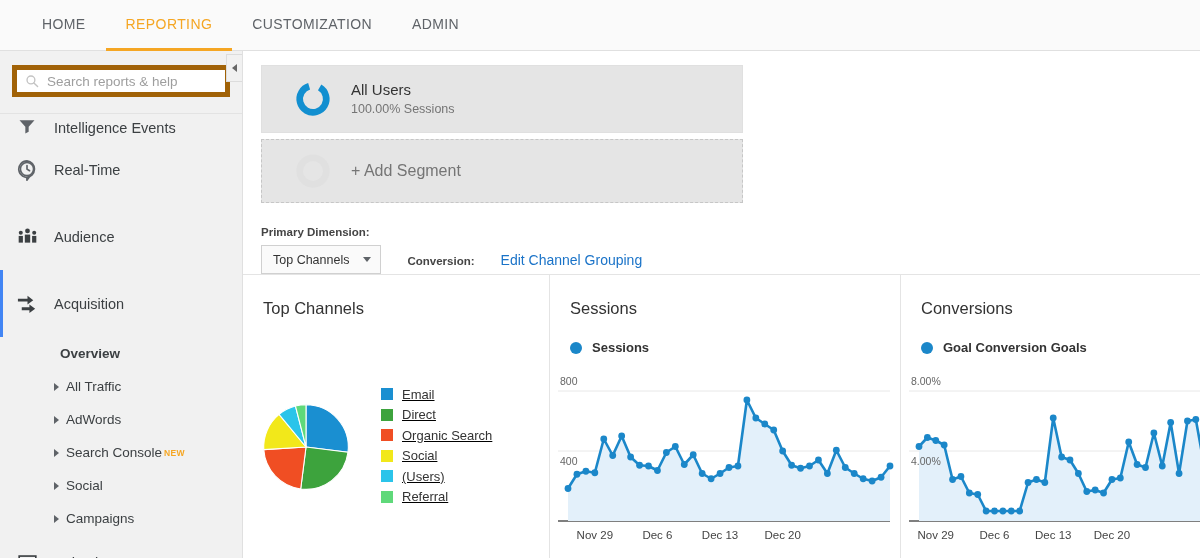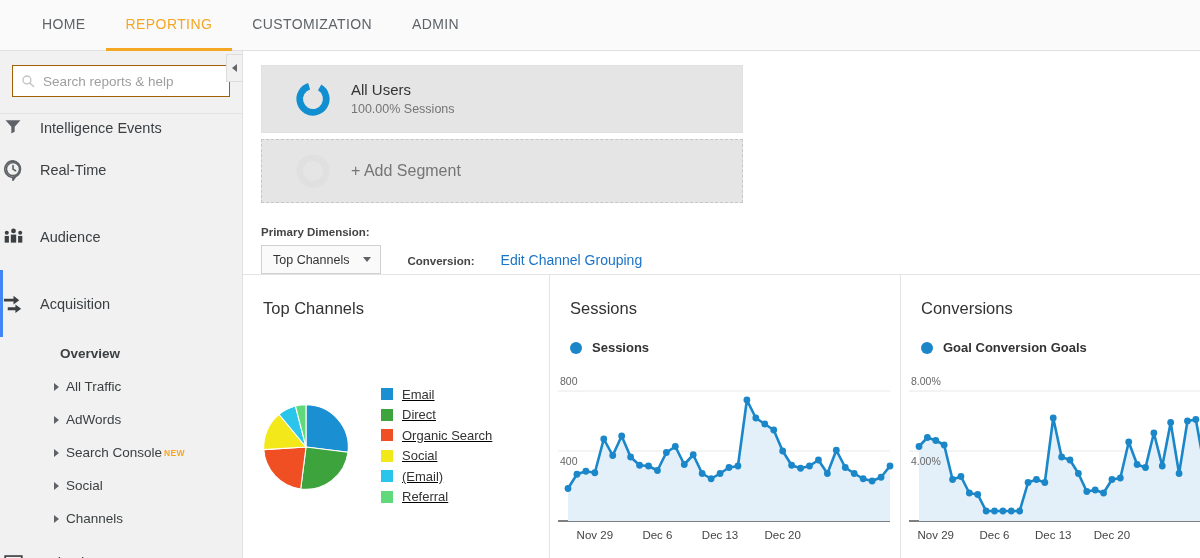--- a/index.html
+++ b/index.html
@@ -45,21 +45,21 @@
     overflow: hidden;
   }
   .search-wrap {
     background: #f1f1f1;
     padding: 14px 12px 12px 12px;
     border-bottom: 1px solid #e3e3e3;
     height: 63px;
   }
   .search-box {
     height: 32px; background: #fff;
-    border: 1px solid #a16207;
+    border: 5px solid #a16207;
     display: flex; align-items: center;
     padding: 0 8px;
   }
   .search-box .mag { margin-right: 8px; opacity: .5; flex: 0 0 auto; display:flex; }
   .search-box input {
     border: 0; outline: 0; width: 100%;
     font-size: 13.5px; color: #444;
     font-family: "Liberation Sans", sans-serif;
     background: transparent;
   }
@@ -78,20 +78,21 @@
     border-top: 4px solid transparent;
     border-bottom: 4px solid transparent;
     border-right: 5px solid #666;
     display: block;
   }
 
   .navlist { padding-top: 0; }
   .nav-section {
     display: flex; align-items: center;
     height: 67px;
+    padding-left: 14px;
     cursor: pointer;
     position: relative;
     color: #3c4043;
   }
   .nav-section.clipped { height: 22px; align-items: flex-end; overflow: hidden; }
   .nav-section.active::before {
     content: ""; position: absolute; left: 0; top: 0; bottom: 0;
     width: 3px; background: #4285f4;
   }
   .nav-ico { width: 26px; flex: 0 0 26px; display: flex; align-items: center; justify-content: center; margin-right: 14px; }
@@ -260,21 +261,21 @@
         <i class="tri"></i>
         <span>Search Console</span>
         <span class="badge-new">NEW</span>
       </div>
       <div class="subitem">
         <i class="tri"></i>
         <span>Social</span>
       </div>
       <div class="subitem">
         <i class="tri"></i>
-        <span>Channels</span>
+        <span>Campaigns</span>
       </div>
 
       <div class="nav-section" style="height:56px;">
         <span class="nav-ico">
           <svg width="21" height="21" viewBox="0 0 24 24">
             <rect x="2.5" y="3.5" width="19" height="17" fill="none" stroke="#3c4043" stroke-width="1.9"></rect>
             <line x1="2.5" y1="9.5" x2="21.5" y2="9.5" stroke="#3c4043" stroke-width="1.9"></line>
             <line x1="10" y1="9.5" x2="10" y2="20.5" stroke="#3c4043" stroke-width="1.9"></line>
           </svg>
         </span>
@@ -343,21 +344,21 @@
               <div class="legend-row">
                 <span class="sw" style="background: rgb(240, 78, 35);"></span>
                 <span>Organic Search</span>
               </div>
               <div class="legend-row">
                 <span class="sw" style="background: rgb(242, 232, 26);"></span>
                 <span>Social</span>
               </div>
               <div class="legend-row">
                 <span class="sw" style="background: rgb(43, 196, 234);"></span>
-                <span>(Email)</span>
+                <span>(Users)</span>
               </div>
               <div class="legend-row">
                 <span class="sw" style="background: rgb(95, 217, 122);"></span>
                 <span>Referral</span>
               </div>
             </div>
         </div>
       </div>
 
       <div class="panel panel-chart">

